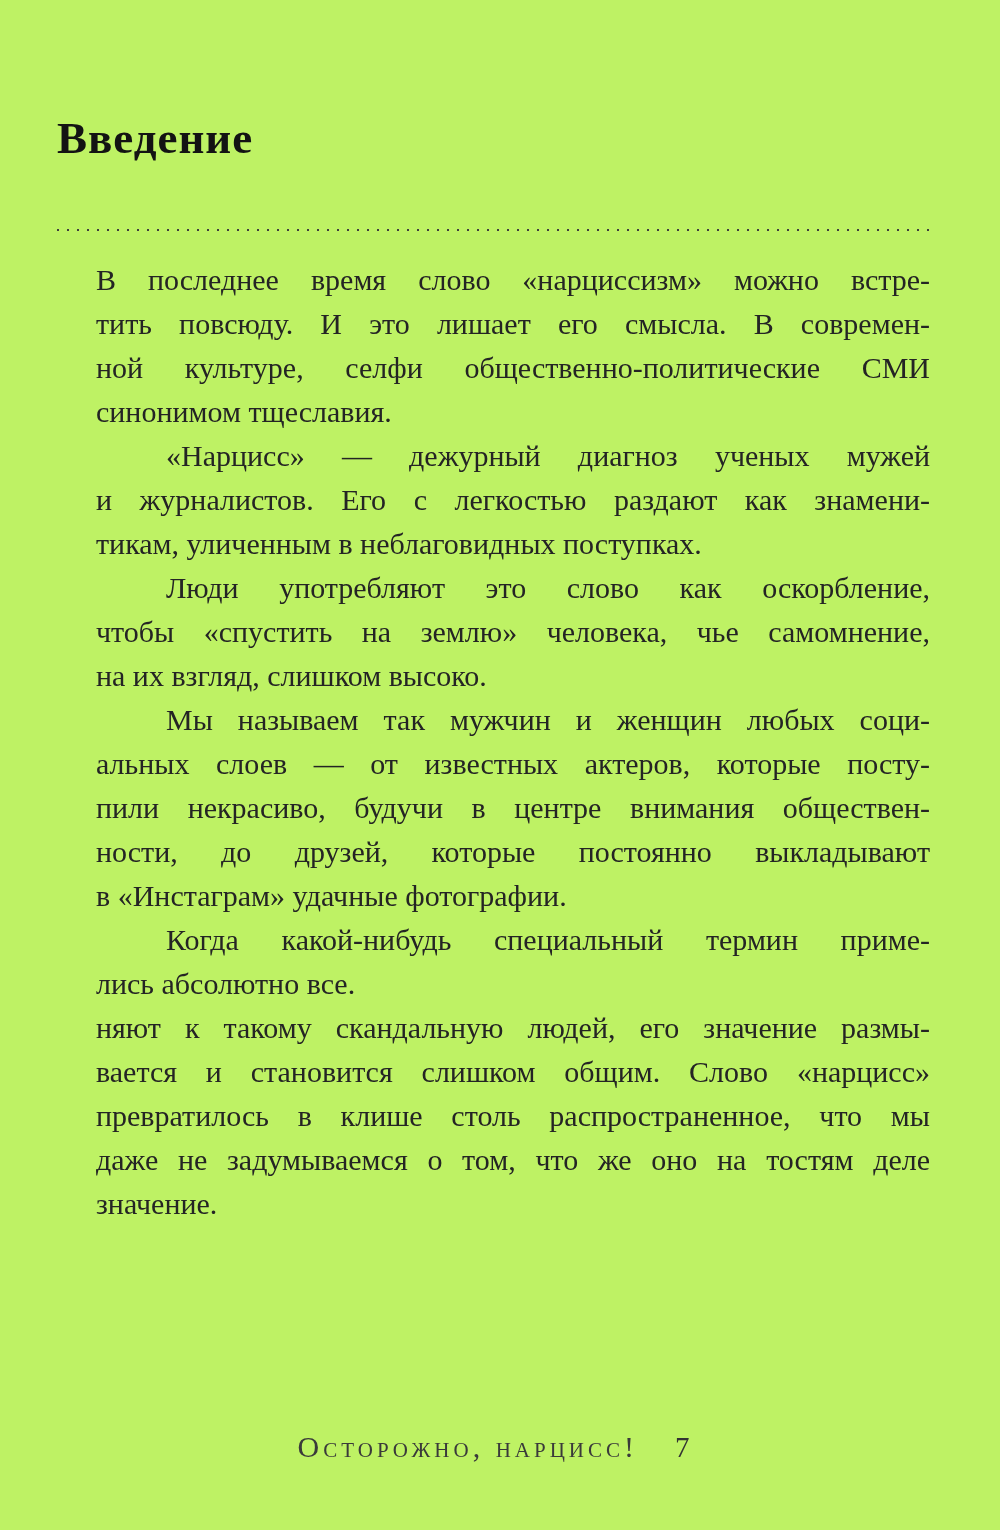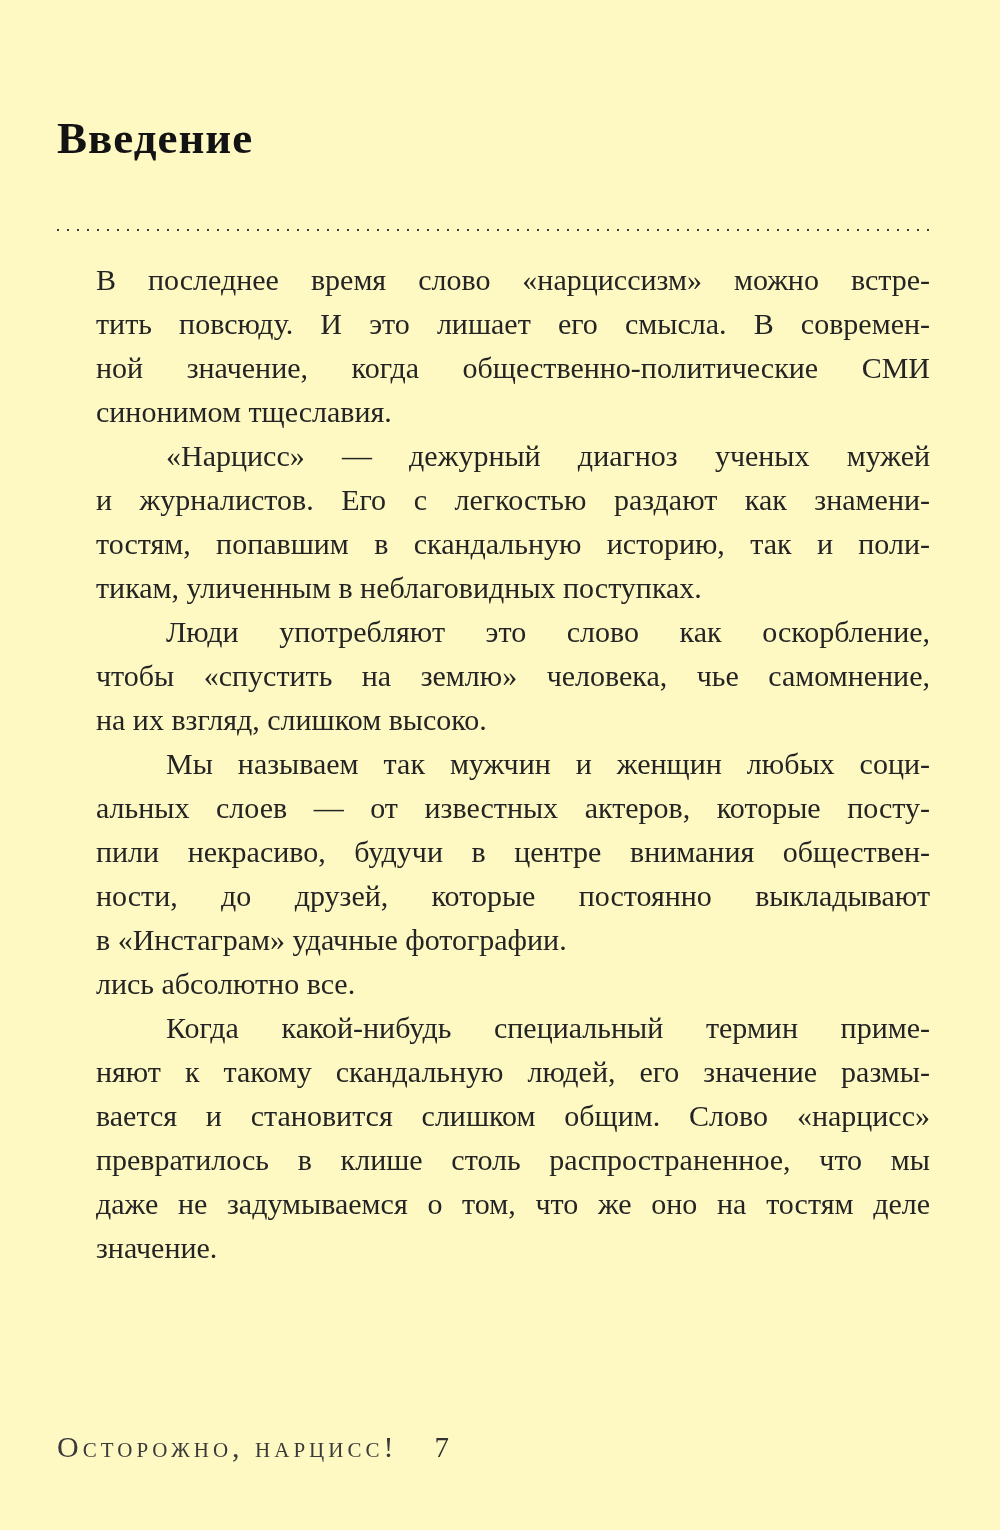--- a/index.html
+++ b/index.html
@@ -5,21 +5,21 @@
   html, body {
     margin: 0;
     padding: 0;
     background: #e8e8e8;
   }
   .page {
     position: relative;
     width: 1000px;
     height: 1530px;
     margin: 0 auto;
-    background: #fef9c3;
+    background: #bef264;
     overflow: hidden;
     font-family: "Liberation Serif", serif;
     color: #222;
   }
   .page-title {
     position: absolute;
     top: 82px;
     left: 57px;
     font-size: 45px;
     line-height: 52px;
@@ -63,21 +63,21 @@
   }
   .line.indent {
     text-indent: 70px;
   }
   .footer {
     position: absolute;
     top: 1430px;
     left: 57px;
     right: 70px;
     display: flex;
-    justify-content: flex-start;
+    justify-content: center;
     align-items: baseline;
     gap: 37px;
   }
   .footer-book-title {
     font-variant: small-caps;
     font-variant-caps: small-caps;
     font-size: 30px;
     letter-spacing: 4px;
     color: #3a3a3a;
   }
@@ -91,36 +91,35 @@
 
 <div class="page">
 
   <h1 class="page-title">Введение</h1>
 
   <div class="dotted-rule"></div>
 
   <div class="body-text">
       <div class="line">В последнее время слово «нарциссизм» можно встре-</div>
       <div class="line">тить повсюду. И это лишает его смысла. В современ-</div>
-      <div class="line">ной значение, когда общественно-политические СМИ</div>
+      <div class="line">ной культуре, селфи общественно-политические СМИ</div>
       <div class="line last">синонимом тщеславия.</div>
       <div class="line indent">«Нарцисс» — дежурный диагноз ученых мужей</div>
       <div class="line">и журналистов. Его с легкостью раздают как знамени-</div>
-      <div class="line">тостям, попавшим в скандальную историю, так и поли-</div>
       <div class="line last">тикам, уличенным в неблаговидных поступках.</div>
       <div class="line indent">Люди употребляют это слово как оскорбление,</div>
       <div class="line">чтобы «спустить на землю» человека, чье самомнение,</div>
       <div class="line last">на их взгляд, слишком высоко.</div>
       <div class="line indent">Мы называем так мужчин и женщин любых соци-</div>
       <div class="line">альных слоев — от известных актеров, которые посту-</div>
       <div class="line">пили некрасиво, будучи в центре внимания обществен-</div>
       <div class="line">ности, до друзей, которые постоянно выкладывают</div>
       <div class="line last">в «Инстаграм» удачные фотографии.</div>
+      <div class="line indent">Когда какой-нибудь специальный термин приме-</div>
       <div class="line last">лись абсолютно все.</div>
-      <div class="line indent">Когда какой-нибудь специальный термин приме-</div>
       <div class="line">няют к такому скандальную людей, его значение размы-</div>
       <div class="line">вается и становится слишком общим. Слово «нарцисс»</div>
       <div class="line">превратилось в клише столь распространенное, что мы</div>
       <div class="line">даже не задумываемся о том, что же оно на тостям деле</div>
       <div class="line last">значение.</div>
     </div>
 
   <div class="footer">
     <span class="footer-book-title">Осторожно, нарцисс!</span>
     <span class="footer-page-number">7</span>

